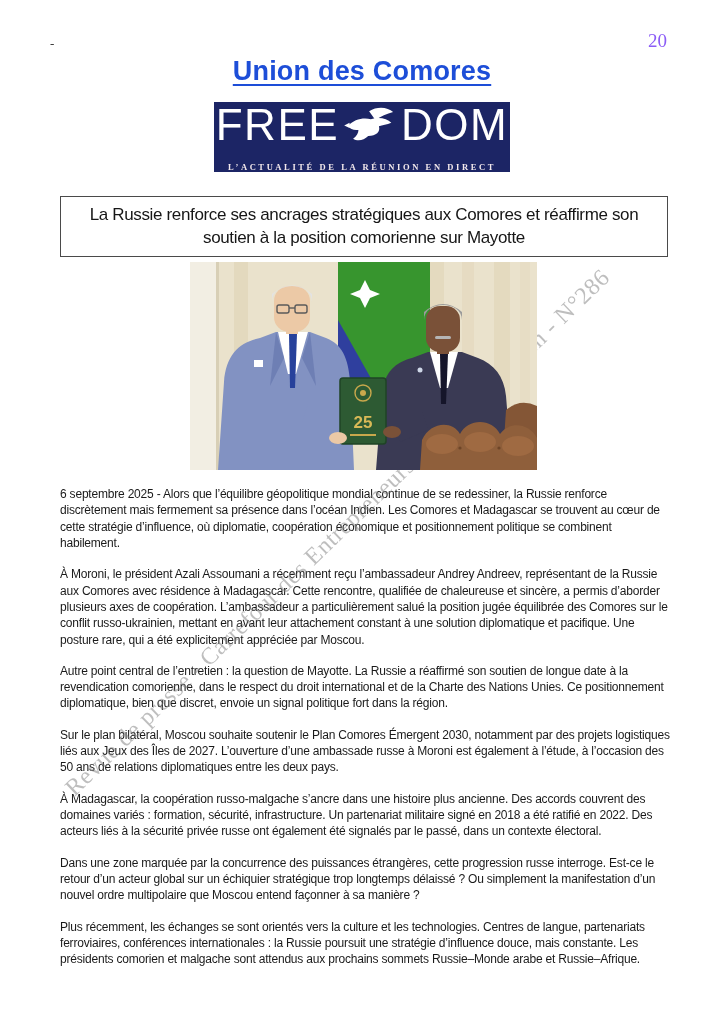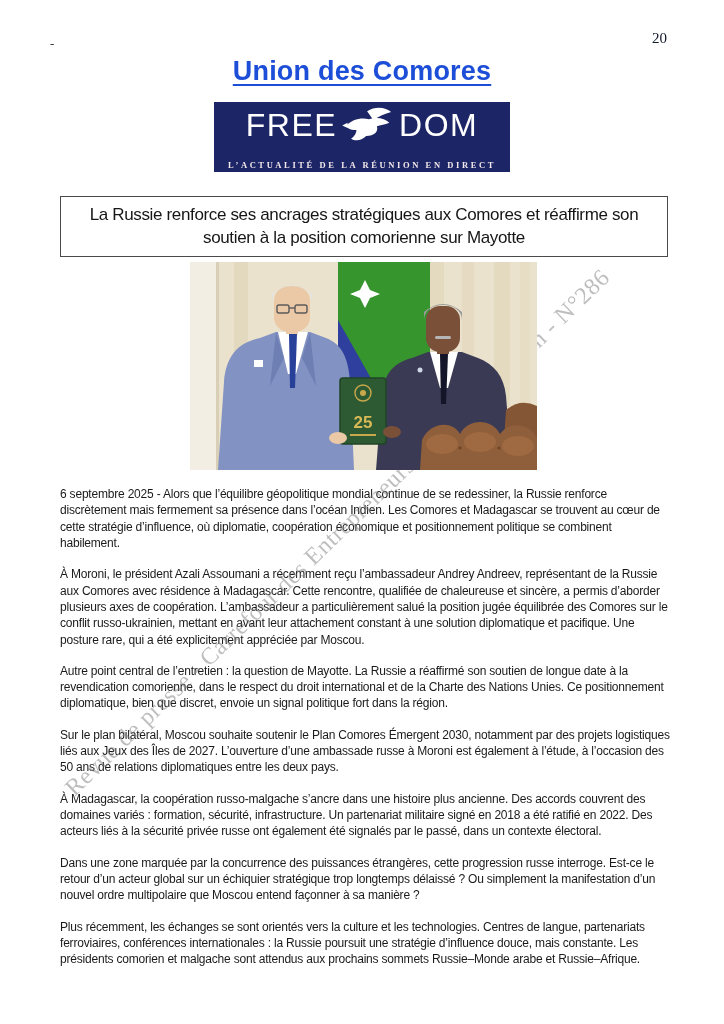--- a/index.html
+++ b/index.html
@@ -1,28 +1,28 @@
 <!DOCTYPE html>
 <html><head>
 <meta charset="utf-8">
 <style>
   html,body{margin:0;padding:0;background:#ffffff;}
   .page{position:relative;width:724px;height:1024px;background:#ffffff;overflow:hidden;
         font-family:"Liberation Sans",sans-serif;color:#1a1a1a;}
   .corner-dash{position:absolute;left:50px;top:36px;font-size:13px;color:#333;
         font-family:"Liberation Serif",serif;}
-  .page-number{position:absolute;right:57px;top:30px;font-size:15px;color:#0f172a;
+  .page-number{position:absolute;right:57px;top:30px;font-size:19px;color:#8b5cf6;
         font-family:"Liberation Serif",serif;}
   .doc-title{position:absolute;left:0;top:56px;width:724px;text-align:center;
         font-size:27px;font-weight:bold;color:#1d4ed8;text-decoration:underline;
         text-decoration-thickness:2px;text-underline-offset:4px;letter-spacing:.2px;}
   .logo{position:absolute;left:214px;top:102px;width:296px;height:70px;background:#1c2565;
         display:flex;flex-direction:column;align-items:center;justify-content:center;z-index:2;}
   .logo-row{display:flex;align-items:center;gap:2px;line-height:1;}
-  .logo-word{color:#ffffff;font-size:32px;font-weight:400;letter-spacing:1.5px;}
+  .logo-word{color:#ffffff;font-size:44px;font-weight:400;letter-spacing:1.5px;}
   .dove{width:56px;height:40px;margin:0 1px;}
   .logo-tagline{color:#f3e9ec;font-size:8.5px;font-weight:bold;letter-spacing:2.6px;
         margin-top:15px;font-family:"Liberation Serif",serif;white-space:nowrap;}
   .headline-box{position:absolute;left:60px;top:196px;width:608px;background:#ffffff;
         border:1.5px solid #4a4a4a;box-sizing:border-box;padding:6px 8px;z-index:2;}
   .headline-text{font-size:17px;letter-spacing:-0.35px;line-height:1.38;text-align:center;color:#161616;}
   .photo{position:absolute;left:190px;top:262px;width:347px;height:208px;z-index:2;}
   .watermark{position:absolute;left:60px;top:782px;transform-origin:0 0;transform:rotate(-44deg);
         font-size:24px;letter-spacing:.6px;color:rgba(125,125,125,.5);white-space:nowrap;
         font-family:"Liberation Serif",serif;z-index:1;}

